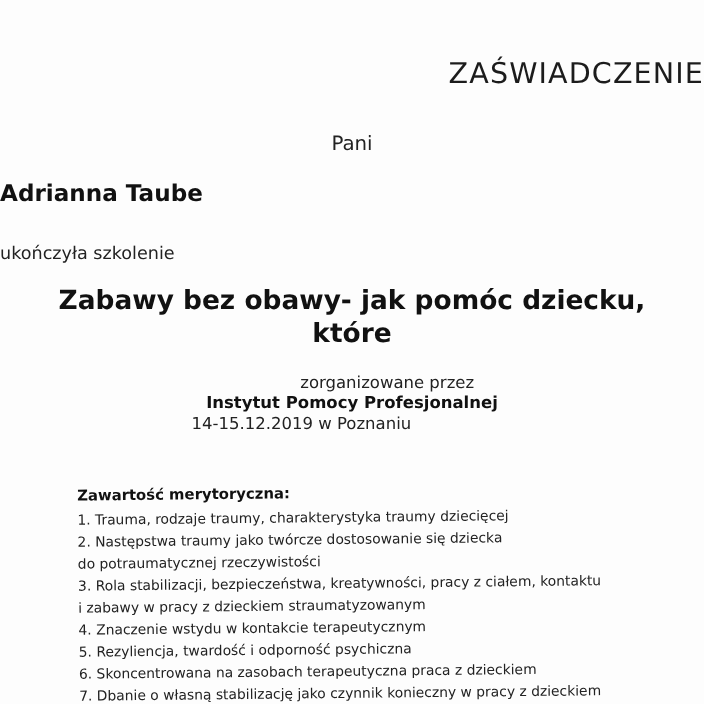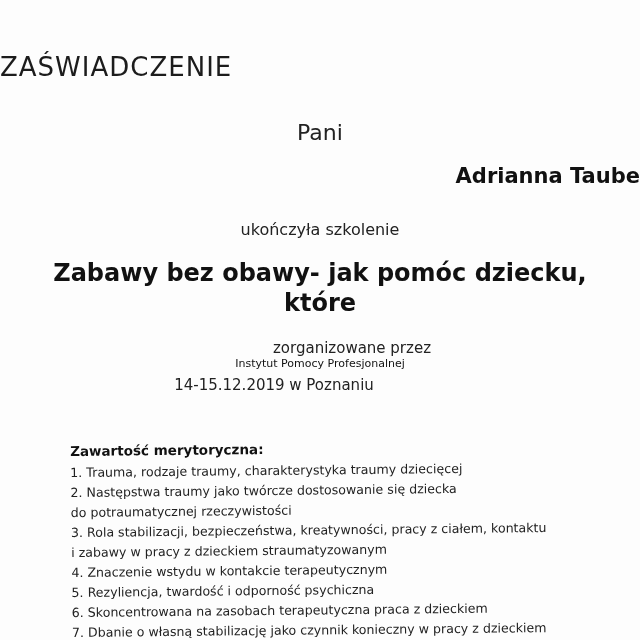--- a/index.html
+++ b/index.html
@@ -4,47 +4,47 @@
 <style>
   html, body { margin: 0; padding: 0; }
   body {
     width: 640px; height: 640px; overflow: hidden;
     background: #fdfdfd; color: #1a1a1a;
     font-family: "DejaVu Sans", "Liberation Sans", sans-serif;
     position: relative;
   }
   .title {
     position: absolute; top: 52px; left: 0; width: 640px;
-    text-align: left; font-size: 26px; font-weight: normal;
+    text-align: right; font-size: 26px; font-weight: normal;
     letter-spacing: 1px; color: #1c1c1c;
   }
   .salutation {
     position: absolute; top: 120px; left: 0; width: 640px;
-    text-align: center; font-size: 22px; color: #222;
+    text-align: center; font-size: 18px; color: #222;
   }
   .name {
     position: absolute; top: 164px; left: 0; width: 640px;
-    text-align: right; font-size: 21px; font-weight: bold; color: #111;
+    text-align: left; font-size: 21px; font-weight: bold; color: #111;
   }
   .completed {
     position: absolute; top: 220px; left: 0; width: 640px;
-    text-align: center; font-size: 16px; color: #222;
+    font-size: 16px; color: #222;
   }
   .course {
     position: absolute; top: 258px; left: 20px; width: 600px;
     text-align: center; font-size: 24px; font-weight: bold; color: #111;
     line-height: 30px;
   }
   .organized {
     position: absolute; top: 339px; left: 0; width: 640px;
     text-align: center; font-size: 15px; color: #222; margin-left: 32px;
   }
   .org-name {
     position: absolute; top: 357px; left: 0; width: 640px;
-    text-align: center; font-size: 11px; font-weight: normal; color: #111;
+    text-align: center; font-size: 15px; font-weight: bold; color: #111;
   }
   .date-place {
     position: absolute; top: 376px; left: 0; width: 548px;
     text-align: center; font-size: 15px; color: #222;
   }
   .content {
     position: absolute; top: 443px; left: 70px; width: 520px;
     transform: rotate(-0.6deg); transform-origin: left top;
   }
   .content-heading {

